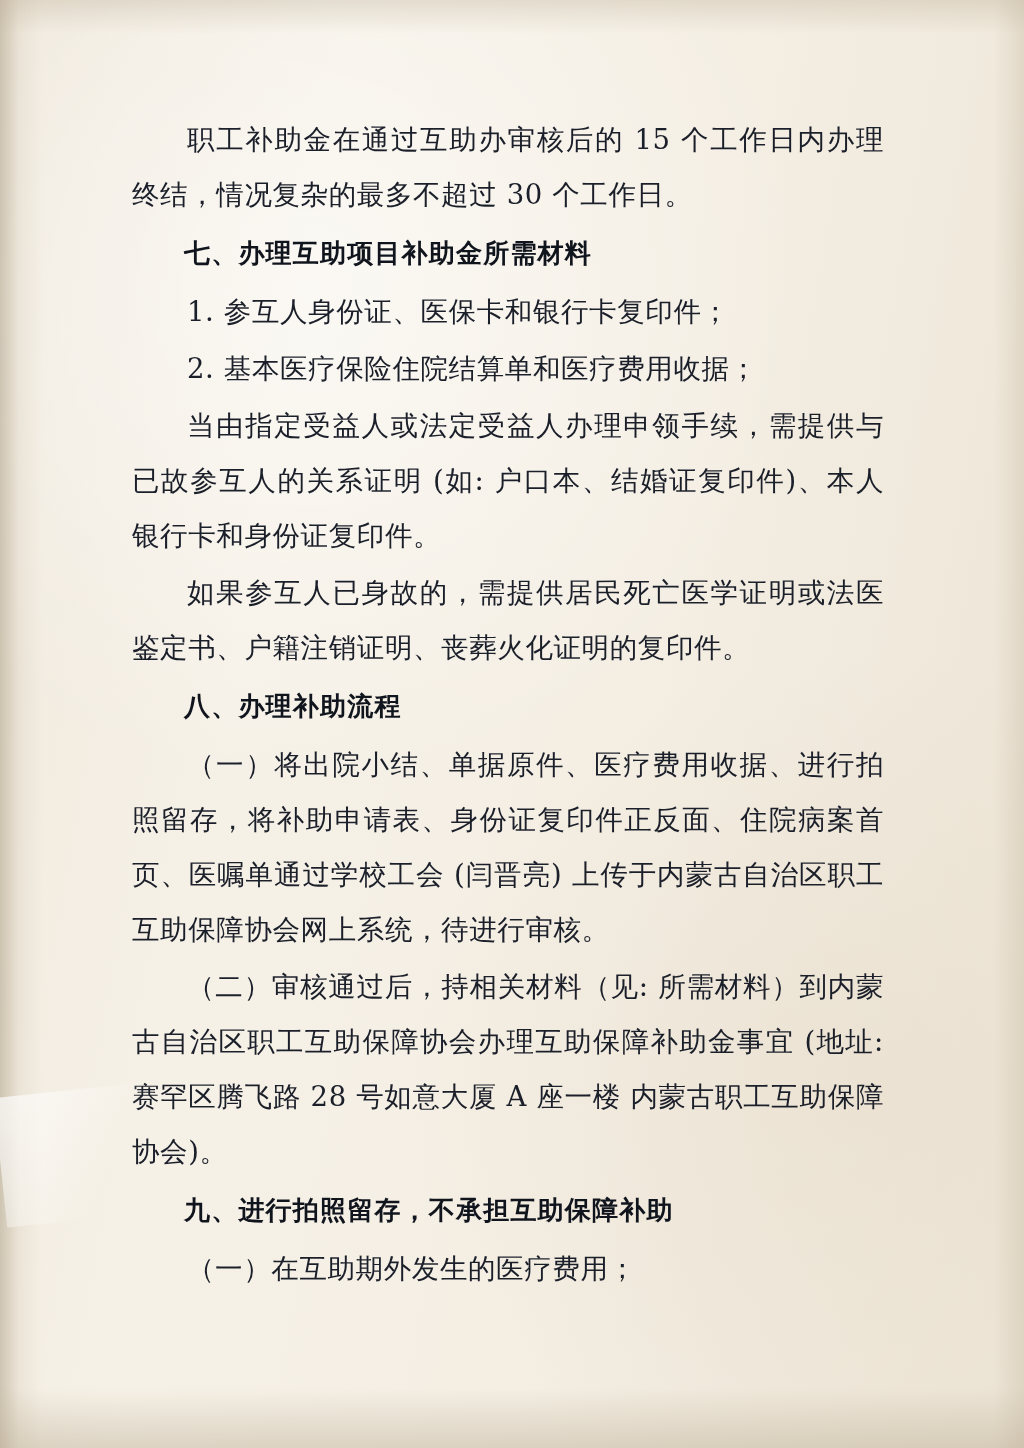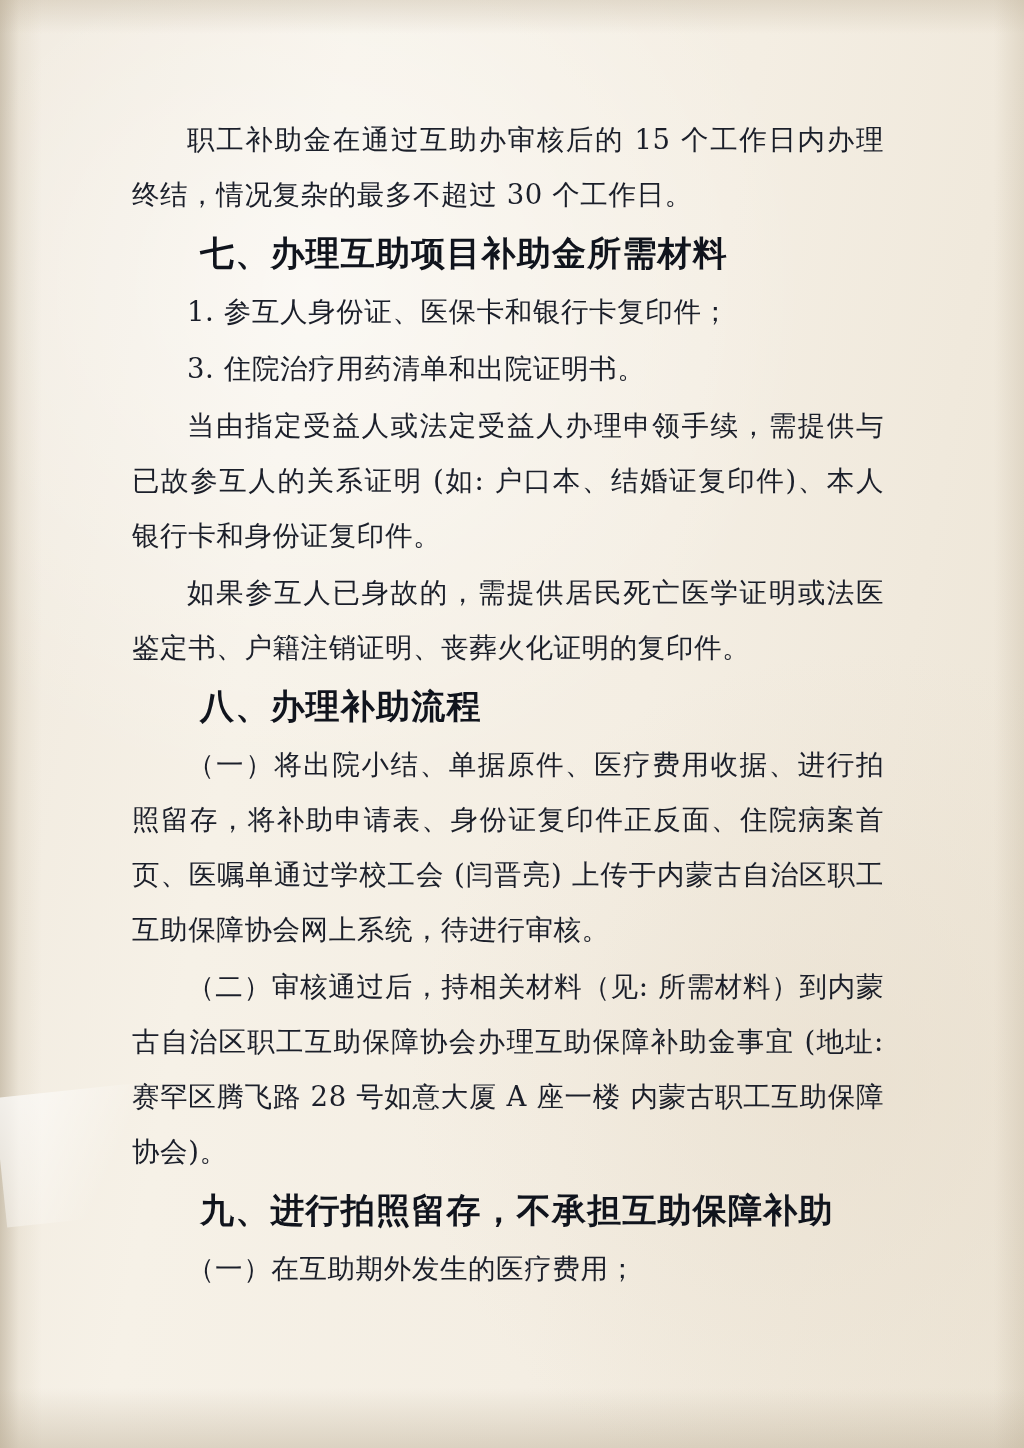--- a/index.html
+++ b/index.html
@@ -71,21 +71,21 @@
     letter-spacing: 0.6px;
     text-align: justify;
     text-justify: inter-ideograph;
     font-family: "DejaVu Serif", "Liberation Serif", serif;
   }
   p.indent {
     text-indent: 2em;
   }
   p.heading {
     margin: 0 0 2px 0;
-    font-size: 34px;
+    font-size: 26px;
     line-height: 58px;
     font-weight: bold;
     color: #10141d;
     letter-spacing: 1.2px;
     text-indent: 2em;
     font-family: "DejaVu Sans", "Liberation Sans", sans-serif;
   }
 </style>
 </head>
 <body>
@@ -93,21 +93,21 @@
 <div class="paper"></div>
 
 <div class="page">
   <div class="doc-body">
 
     <p class="para indent">职工补助金在通过互助办审核后的 15 个工作日内办理终结，情况复杂的最多不超过 30 个工作日。</p>
 
     <p class="heading">七、办理互助项目补助金所需材料</p>
 
     <p class="para indent">1. 参互人身份证、医保卡和银行卡复印件；</p>
-    <p class="para indent">3. 住院治疗用药清单和出院证明书。</p>
+    <p class="para indent">2. 基本医疗保险住院结算单和医疗费用收据；</p>
 
     <p class="para indent">当由指定受益人或法定受益人办理申领手续，需提供与已故参互人的关系证明 (如: 户口本、结婚证复印件)、本人银行卡和身份证复印件。</p>
     <p class="para indent">如果参互人已身故的，需提供居民死亡医学证明或法医鉴定书、户籍注销证明、丧葬火化证明的复印件。</p>
 
     <p class="heading">八、办理补助流程</p>
 
     <p class="para indent">（一）将出院小结、单据原件、医疗费用收据、进行拍照留存，将补助申请表、身份证复印件正反面、住院病案首页、医嘱单通过学校工会 (闫晋亮) 上传于内蒙古自治区职工互助保障协会网上系统，待进行审核。</p>
     <p class="para indent">（二）审核通过后，持相关材料（见: 所需材料）到内蒙古自治区职工互助保障协会办理互助保障补助金事宜 (地址: 赛罕区腾飞路 28 号如意大厦 A 座一楼 内蒙古职工互助保障协会)。</p>
 
     <p class="heading">九、进行拍照留存，不承担互助保障补助</p>

